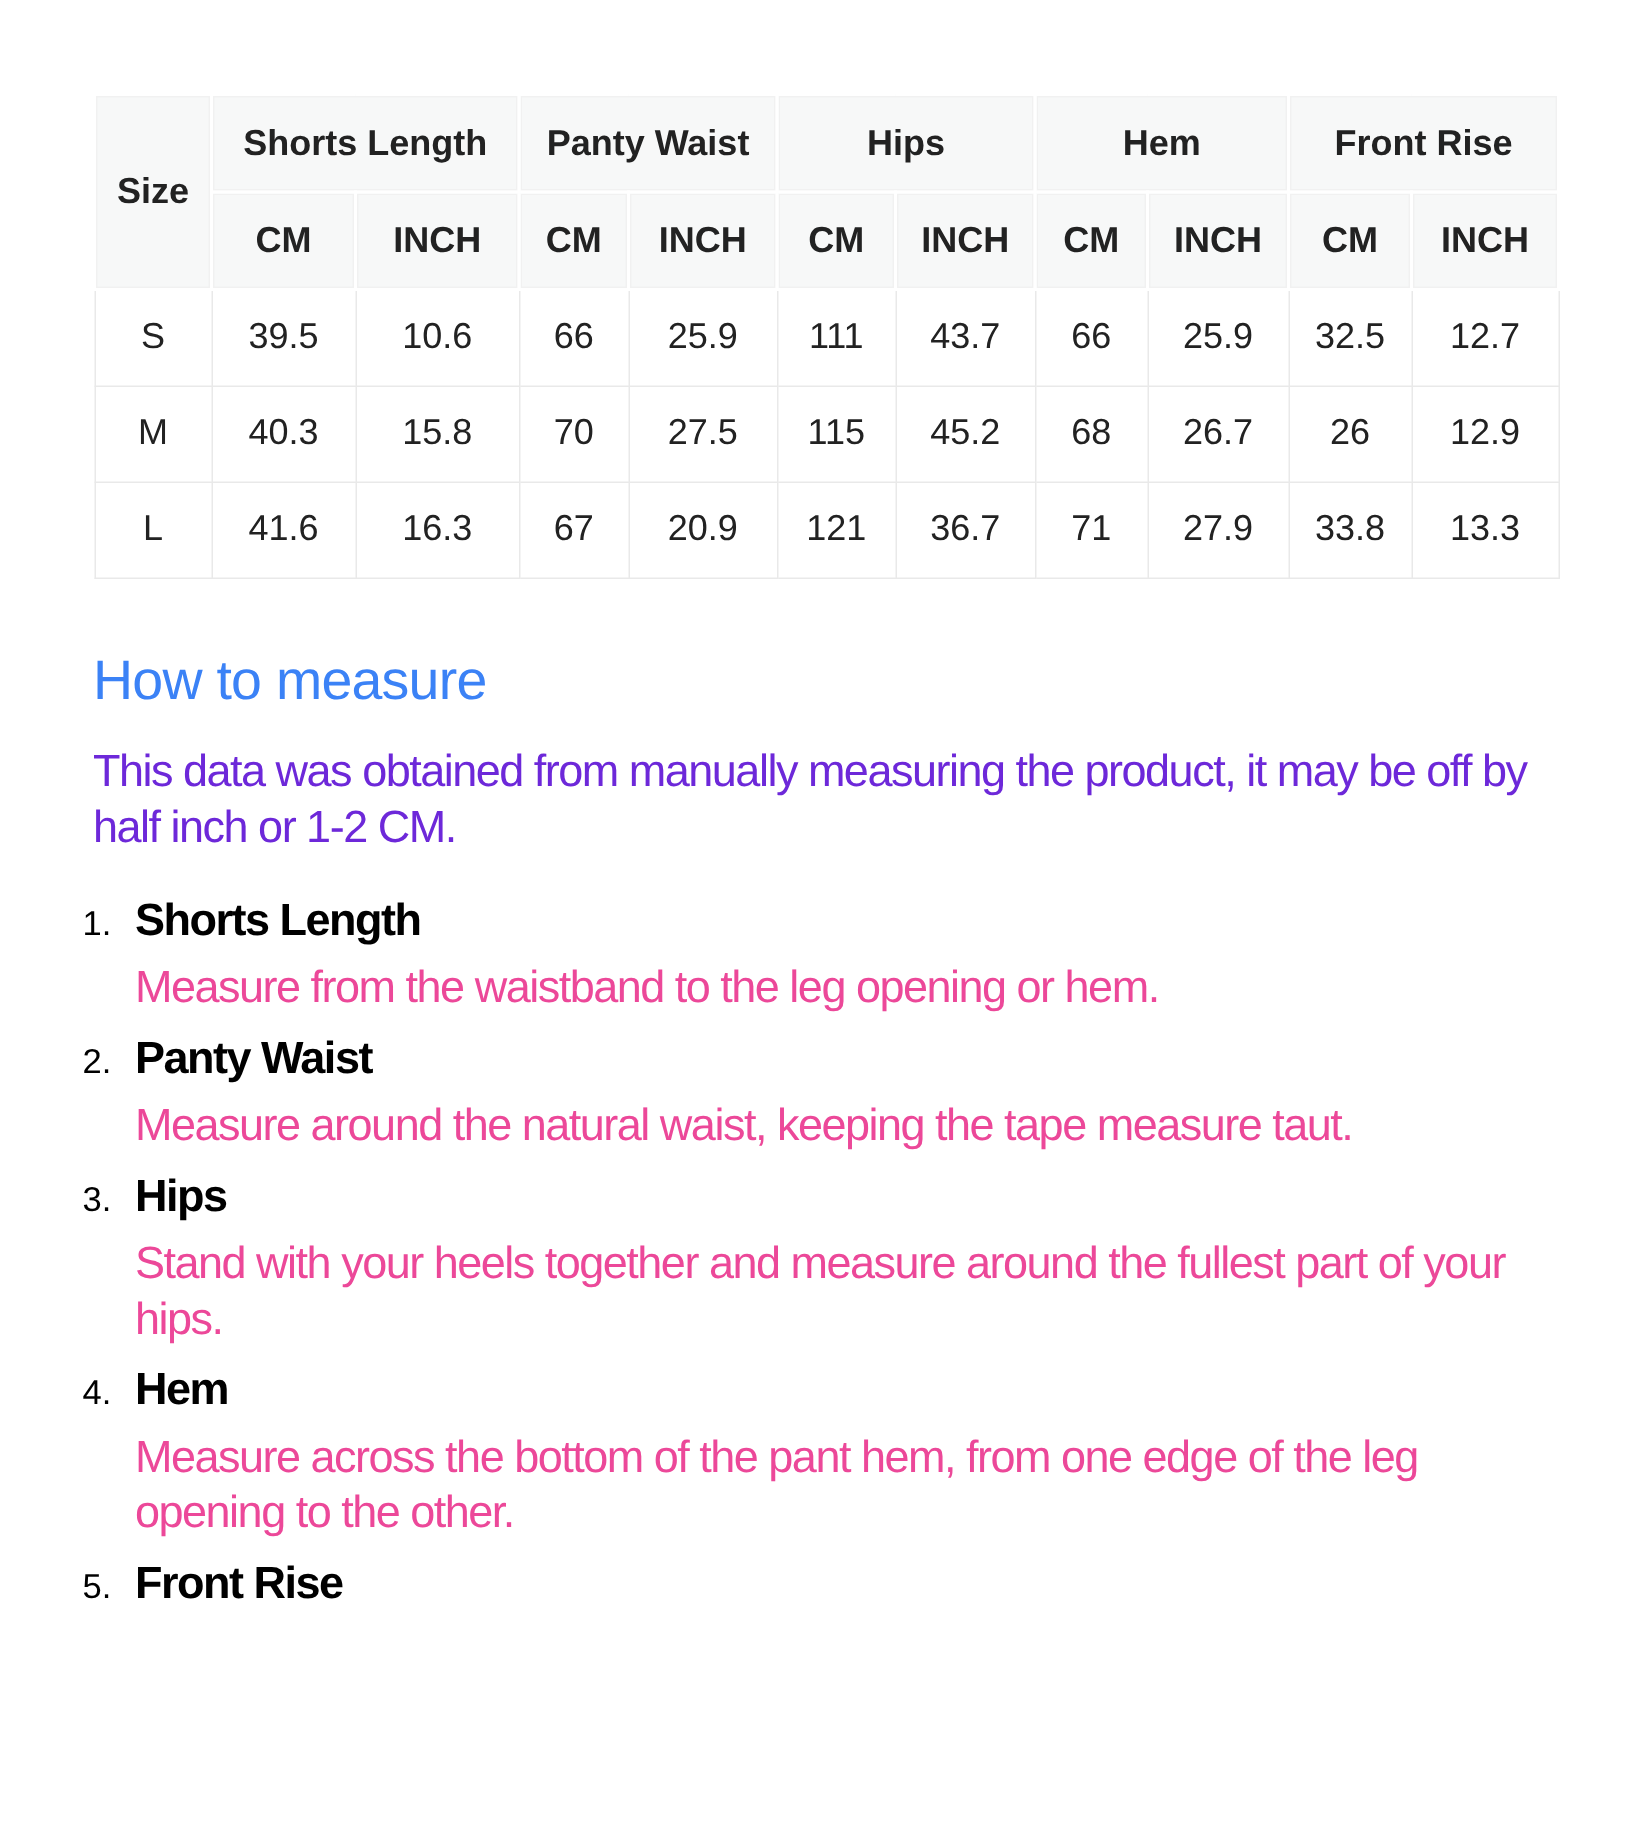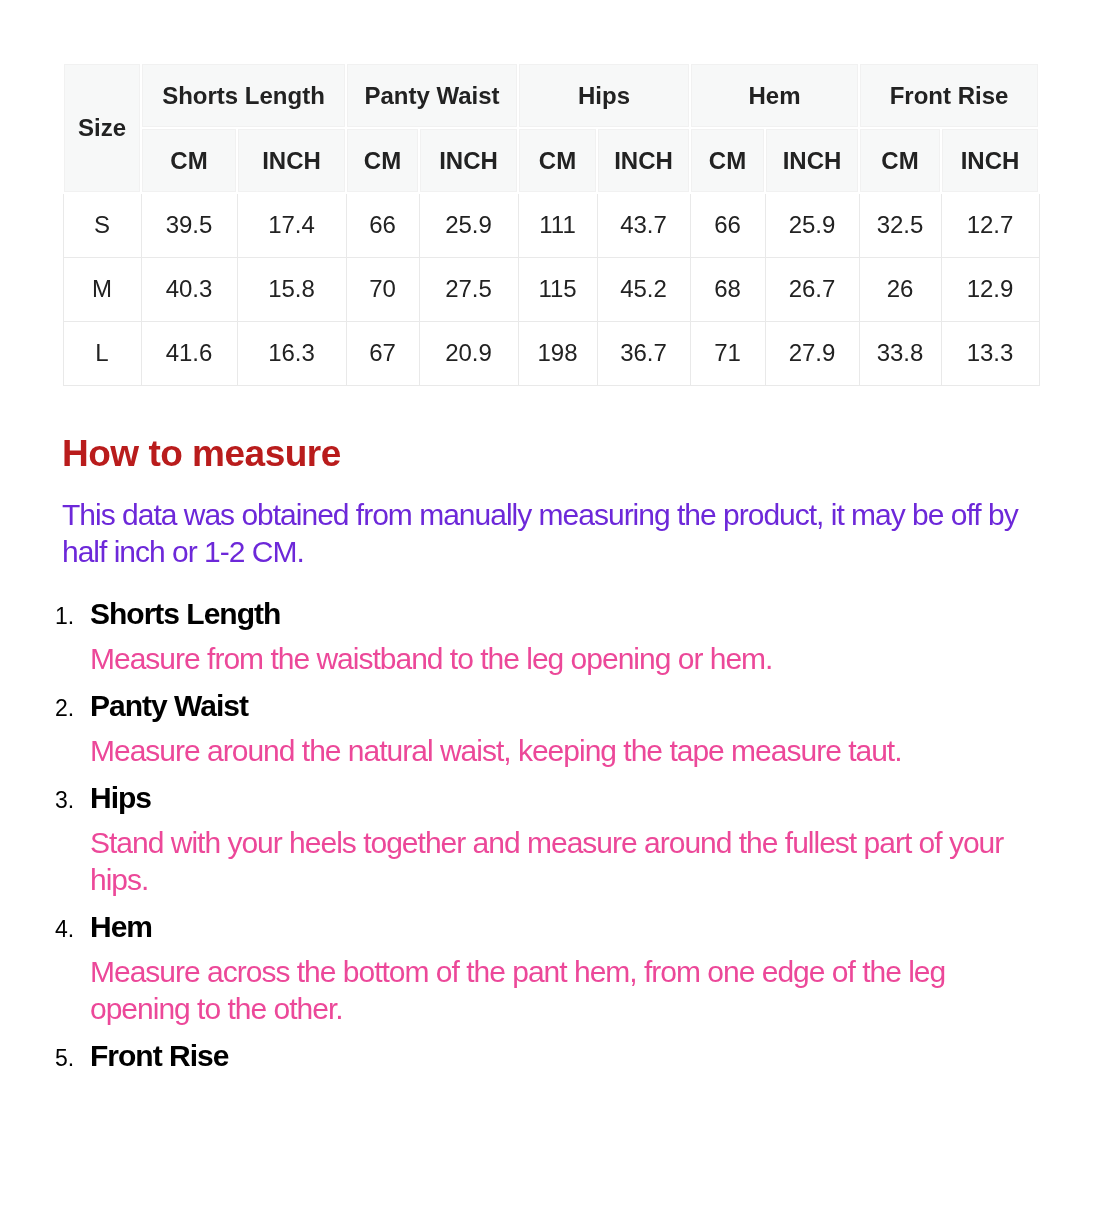--- a/index.html
+++ b/index.html
@@ -37,23 +37,23 @@
     text-align: center;
     vertical-align: middle;
     background: #fff;
   }
 
   
   h2.htm-heading {
     margin: 46px 0 0 0;
     font-size: 37px;
     line-height: 1.2;
-    font-weight: bold;
+    font-weight: normal;
     letter-spacing: -0.5px;
-    color: #b91c1c;
+    color: #3b82f6;
   }
   p.intro {
     margin: 20px 0 0 0;
     font-size: 30px;
     line-height: 37px;
     letter-spacing: -1px;
     color: #6d28d9;
     max-width: 976px;
   }
   .measure-list { margin-top: 27px; }
@@ -122,21 +122,21 @@
         <th>CM</th>
         <th>INCH</th>
         <th>CM</th>
         <th>INCH</th>
       </tr>
     </thead>
     <tbody>
       <tr>
         <td>S</td>
         <td>39.5</td>
-        <td>17.4</td>
+        <td>10.6</td>
         <td>66</td>
         <td>25.9</td>
         <td>111</td>
         <td>43.7</td>
         <td>66</td>
         <td>25.9</td>
         <td>32.5</td>
         <td>12.7</td>
       </tr>
       <tr>
@@ -151,21 +151,21 @@
         <td>26.7</td>
         <td>26</td>
         <td>12.9</td>
       </tr>
       <tr>
         <td>L</td>
         <td>41.6</td>
         <td>16.3</td>
         <td>67</td>
         <td>20.9</td>
-        <td>198</td>
+        <td>121</td>
         <td>36.7</td>
         <td>71</td>
         <td>27.9</td>
         <td>33.8</td>
         <td>13.3</td>
       </tr>
     </tbody>
   </table>
 
   <h2 class="htm-heading">How to measure</h2>

